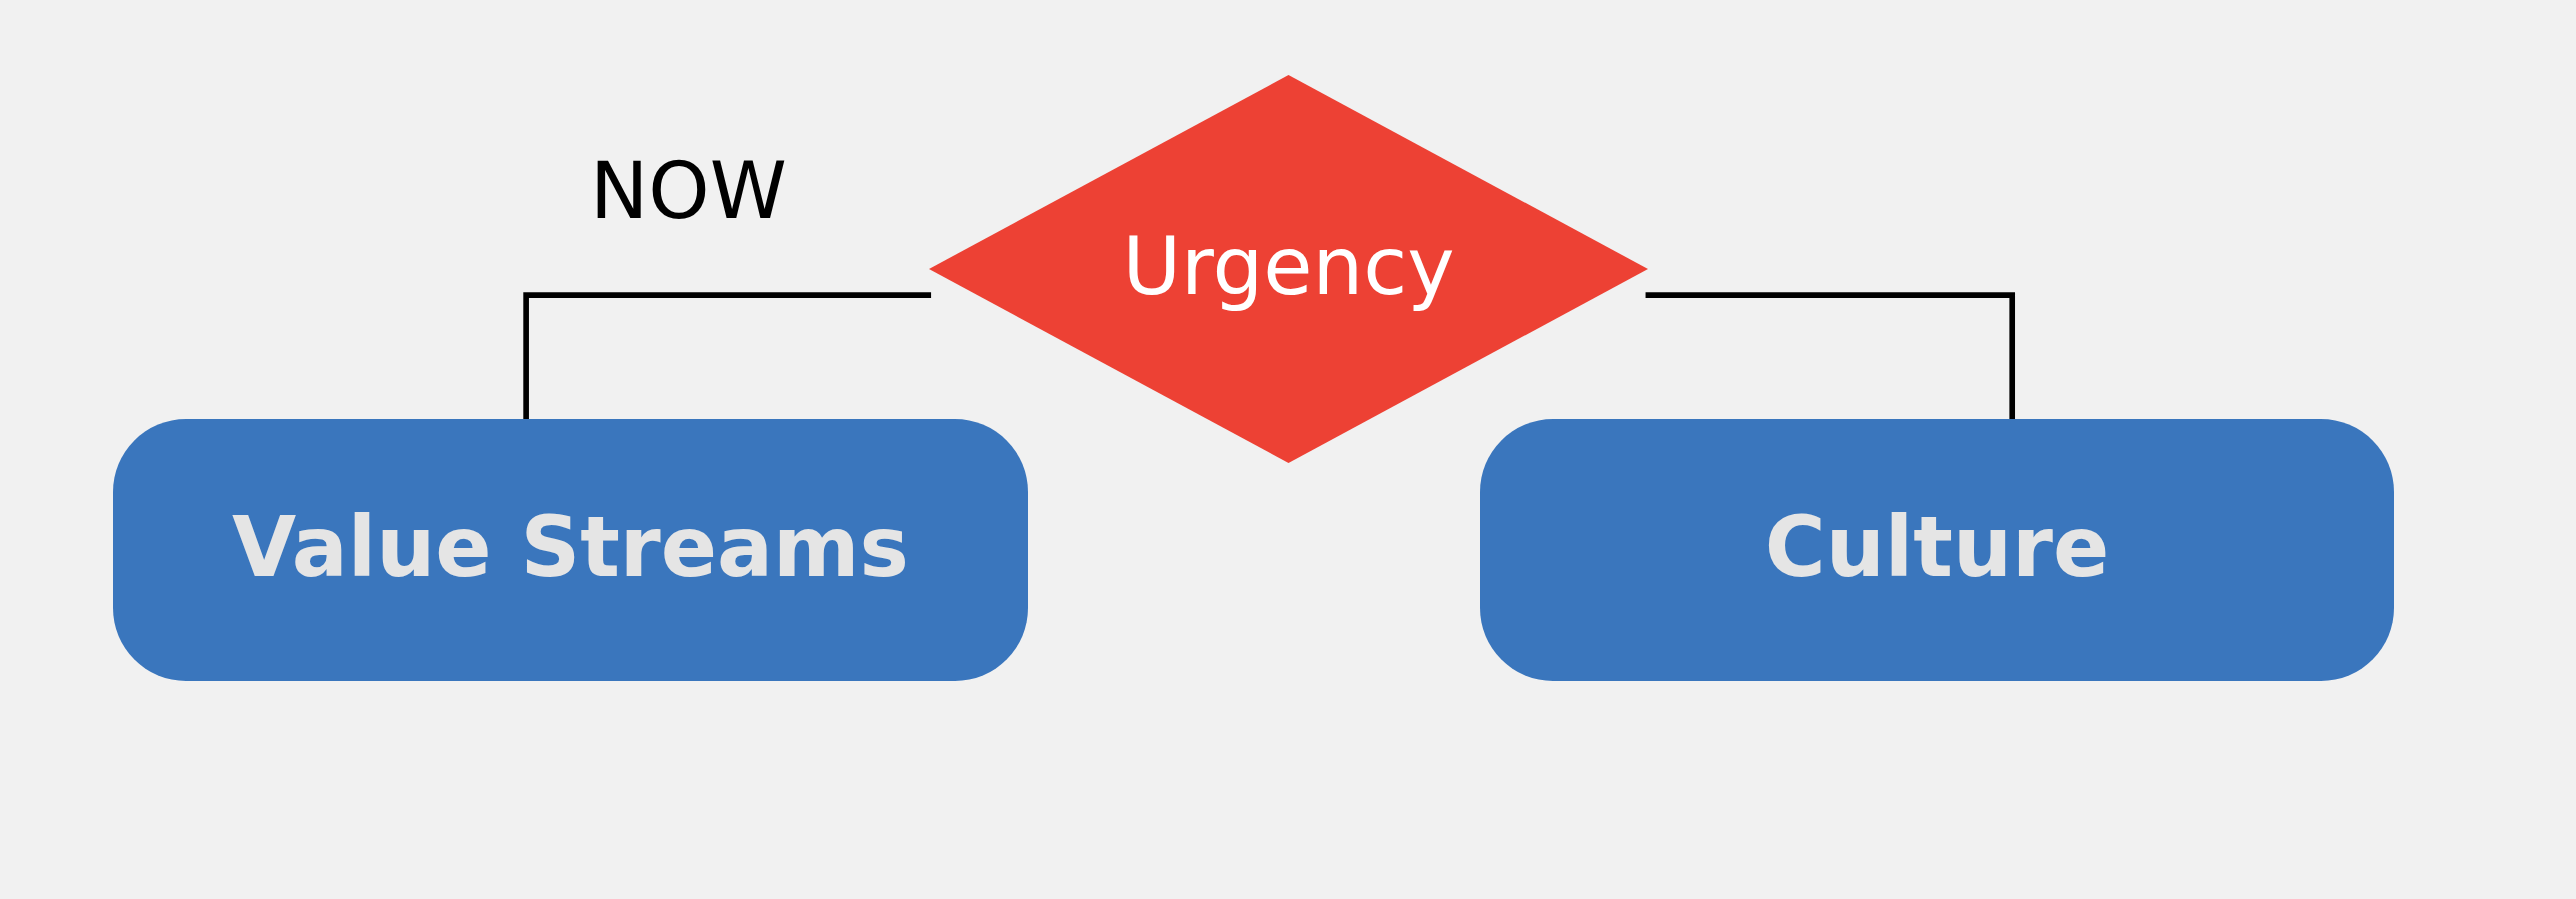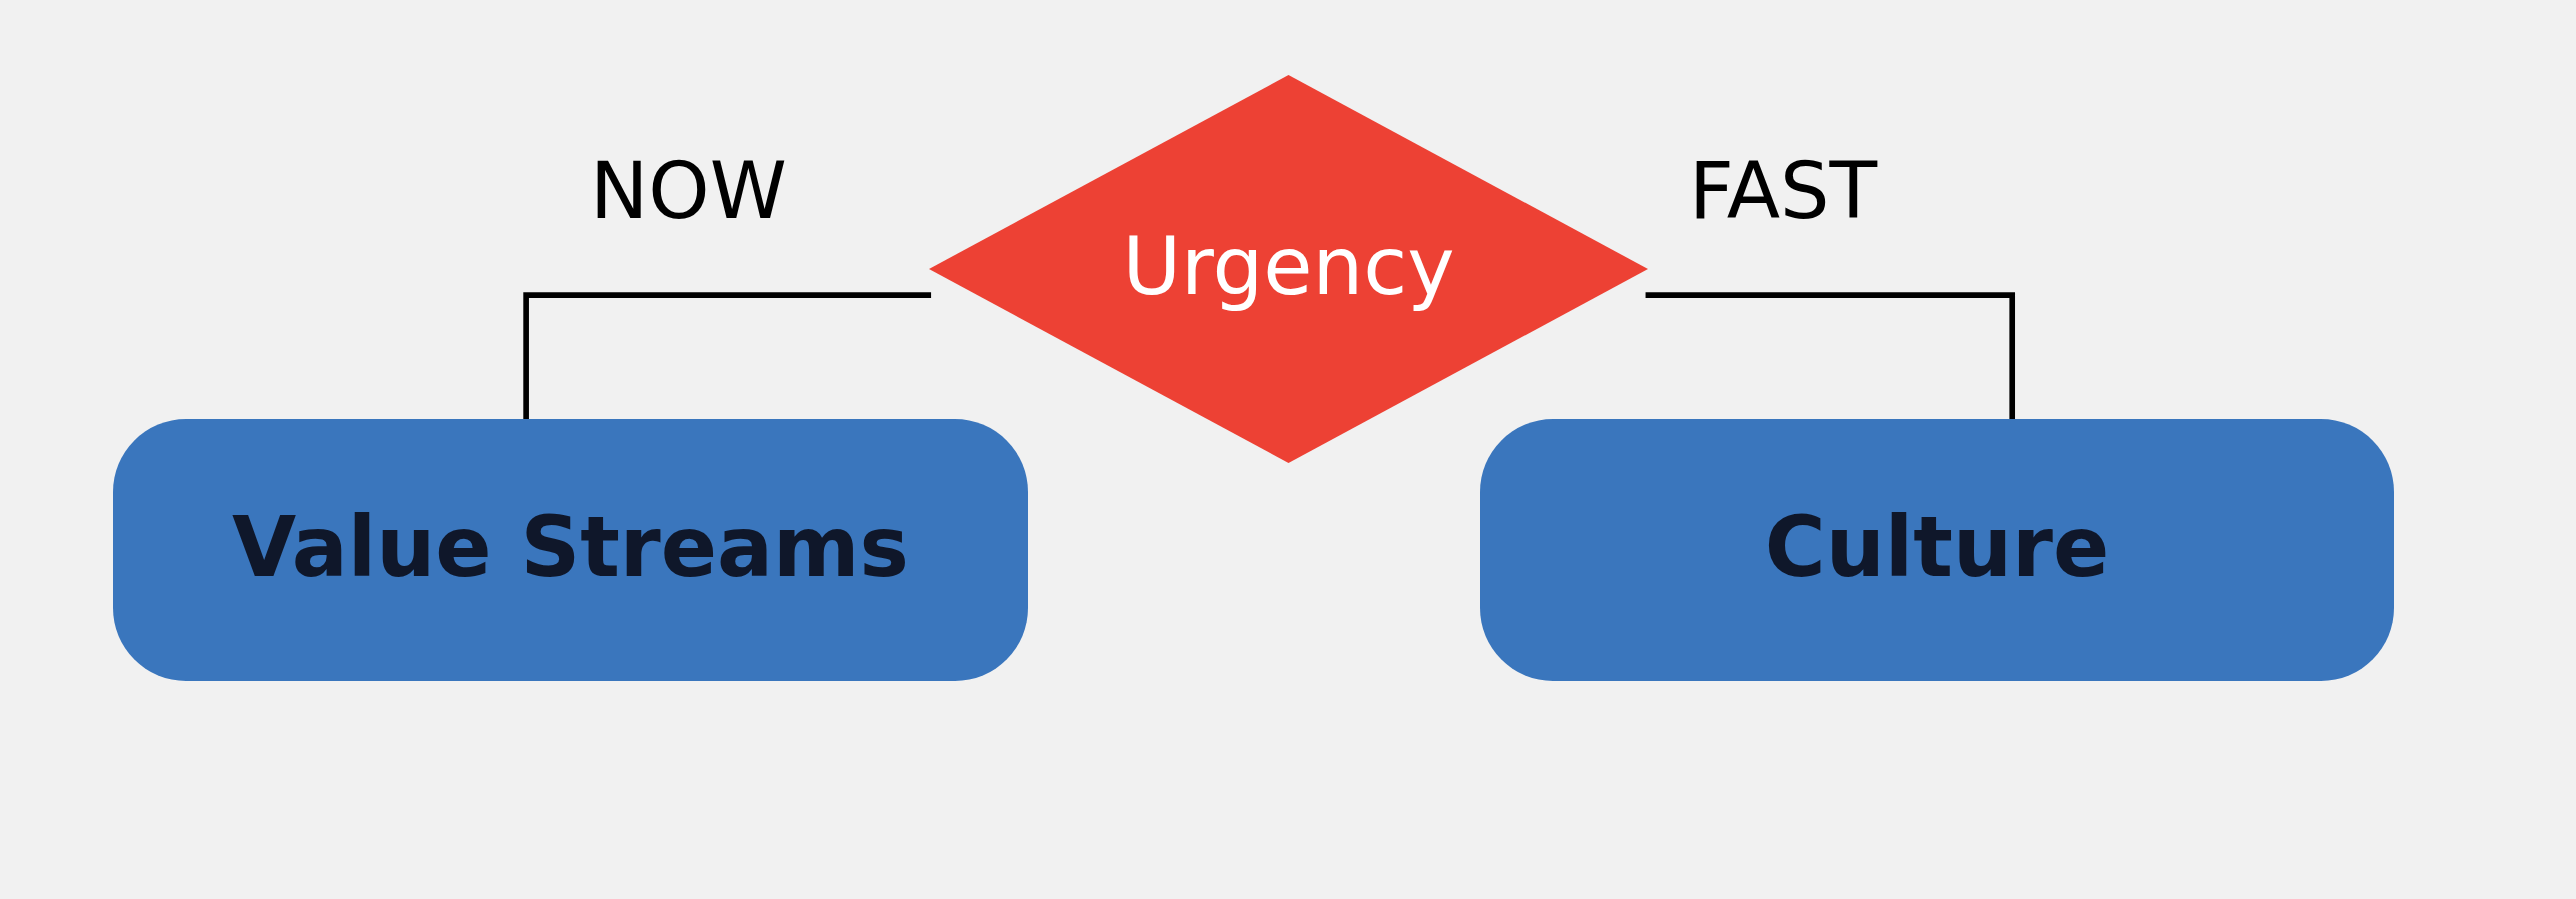--- a/index.html
+++ b/index.html
@@ -71,21 +71,21 @@
     border-radius: 73px;
     display: flex;
     align-items: center;
     justify-content: center;
     box-sizing: border-box;
   }
   #node-value-streams { left: 113px;  width: 915px; }
   #node-culture      { left: 1480px; width: 914px; }
 
   .process-label {
-    color: #0f172a;
+    color: #e5e5e5;
     font-size: 83px;
     font-weight: 700;
     line-height: 1;
     font-family: "DejaVu Sans", sans-serif;
     white-space: nowrap;
     padding-bottom: 5px;
   }
 
   
   .branch-label {
@@ -105,21 +105,20 @@
 
 <div id="diagram-canvas">
 
   <svg class="connector-svg" viewBox="0 0 4103 1433" preserveAspectRatio="none" aria-hidden="true">
     <path d="M 1483 470 L 838 470 L 838 700" fill="none" stroke="#000000" stroke-width="9" stroke-linecap="butt" stroke-linejoin="miter"></path>
     <path d="M 2621 470 L 3205 470 L 3205 700" fill="none" stroke="#000000" stroke-width="9" stroke-linecap="butt" stroke-linejoin="miter"></path>
   </svg>
 
   <div class="branch-label" id="branch-label-now">NOW</div>
 
-  <div class="branch-label" id="branch-label-fast">FAST</div>
 
   <div class="decision-node">
     <div class="decision-shape"></div>
     <div class="decision-label">Urgency</div>
   </div>
 
   <div class="process-node" id="node-value-streams">
     <span class="process-label">Value Streams</span>
   </div>
 

